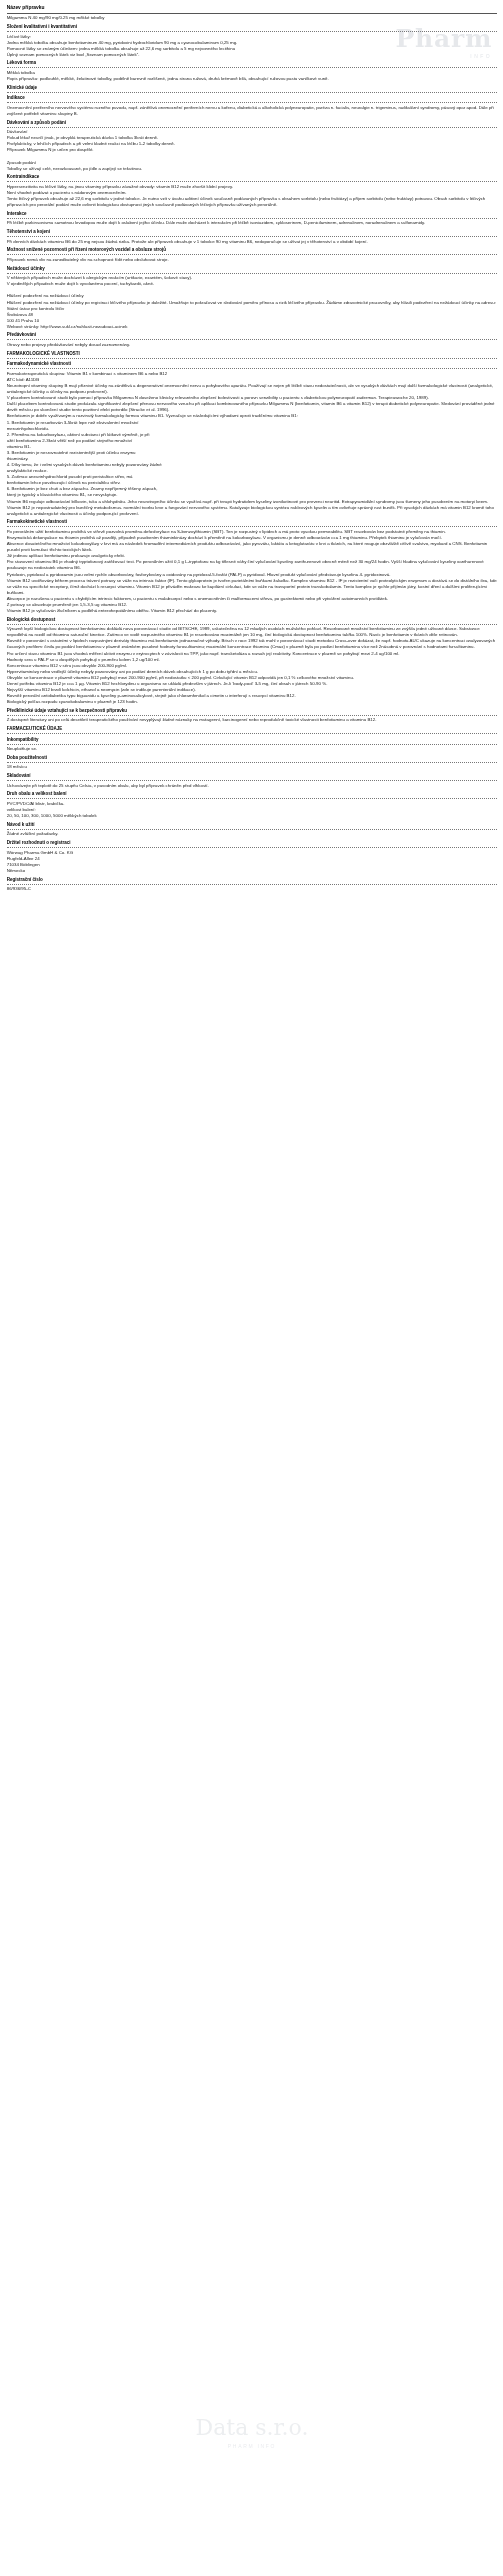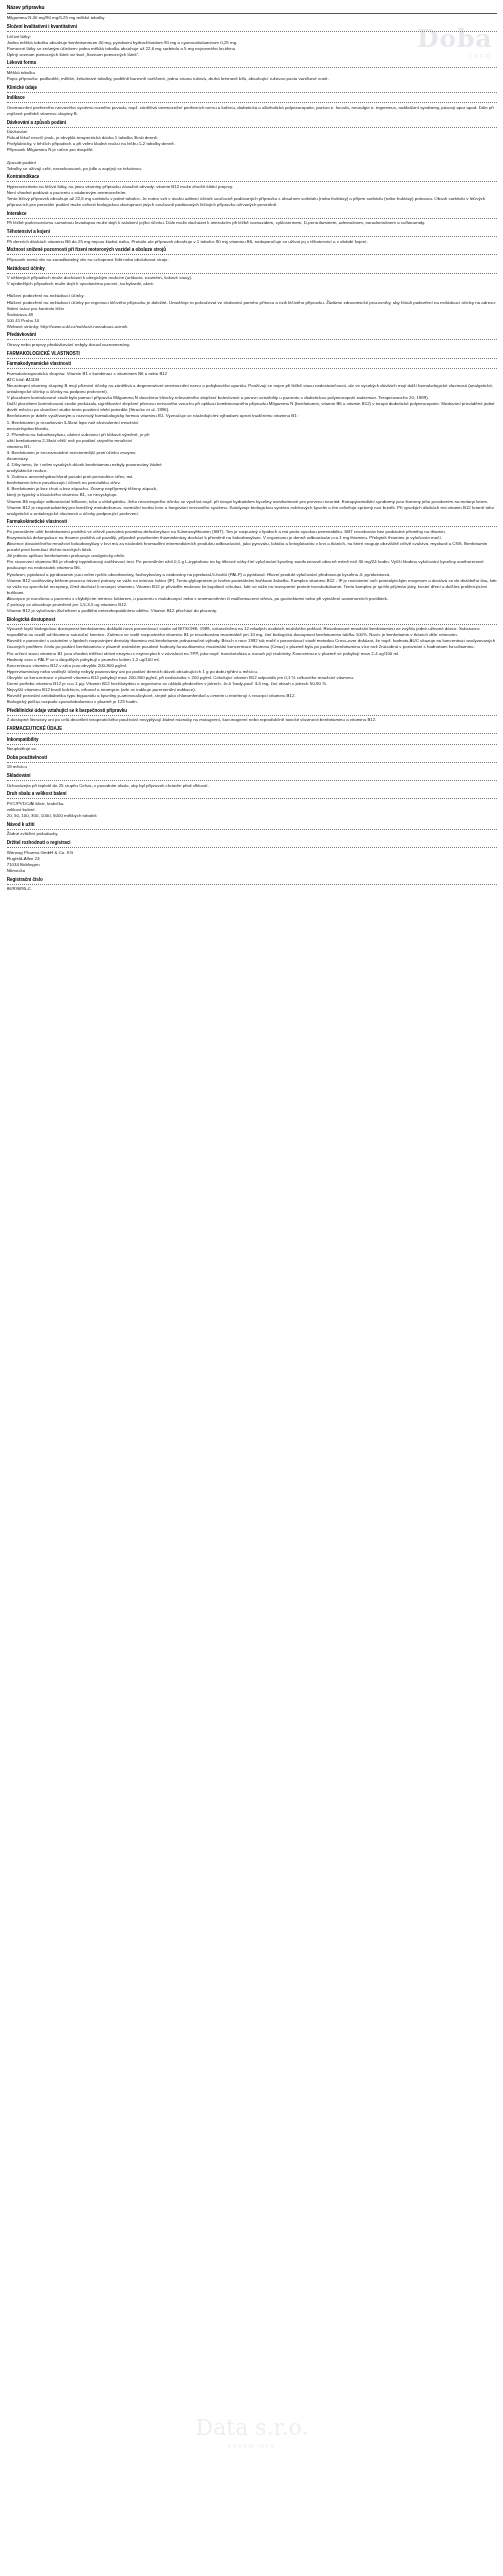--- a/index.html
+++ b/index.html
@@ -88,21 +88,21 @@
   }
   .blk{margin-bottom:1.7px;}
 </style>
 </head>
 <body>
 
 <div class="page">
 
   <div class="watermark">
     <div class="wm-top">
-      <span>Doba</span>
+      <span>Pharm</span>
       <span class="sub">INFO</span>
     </div>
     <div class="wm-bottom">
       <span>Data s.r.o.</span>
       <span class="sub">PHARM INFO</span>
     </div>
   </div>
 
   <h1 class="doc-title">Název přípravku</h1>
   <hr class="rule">

